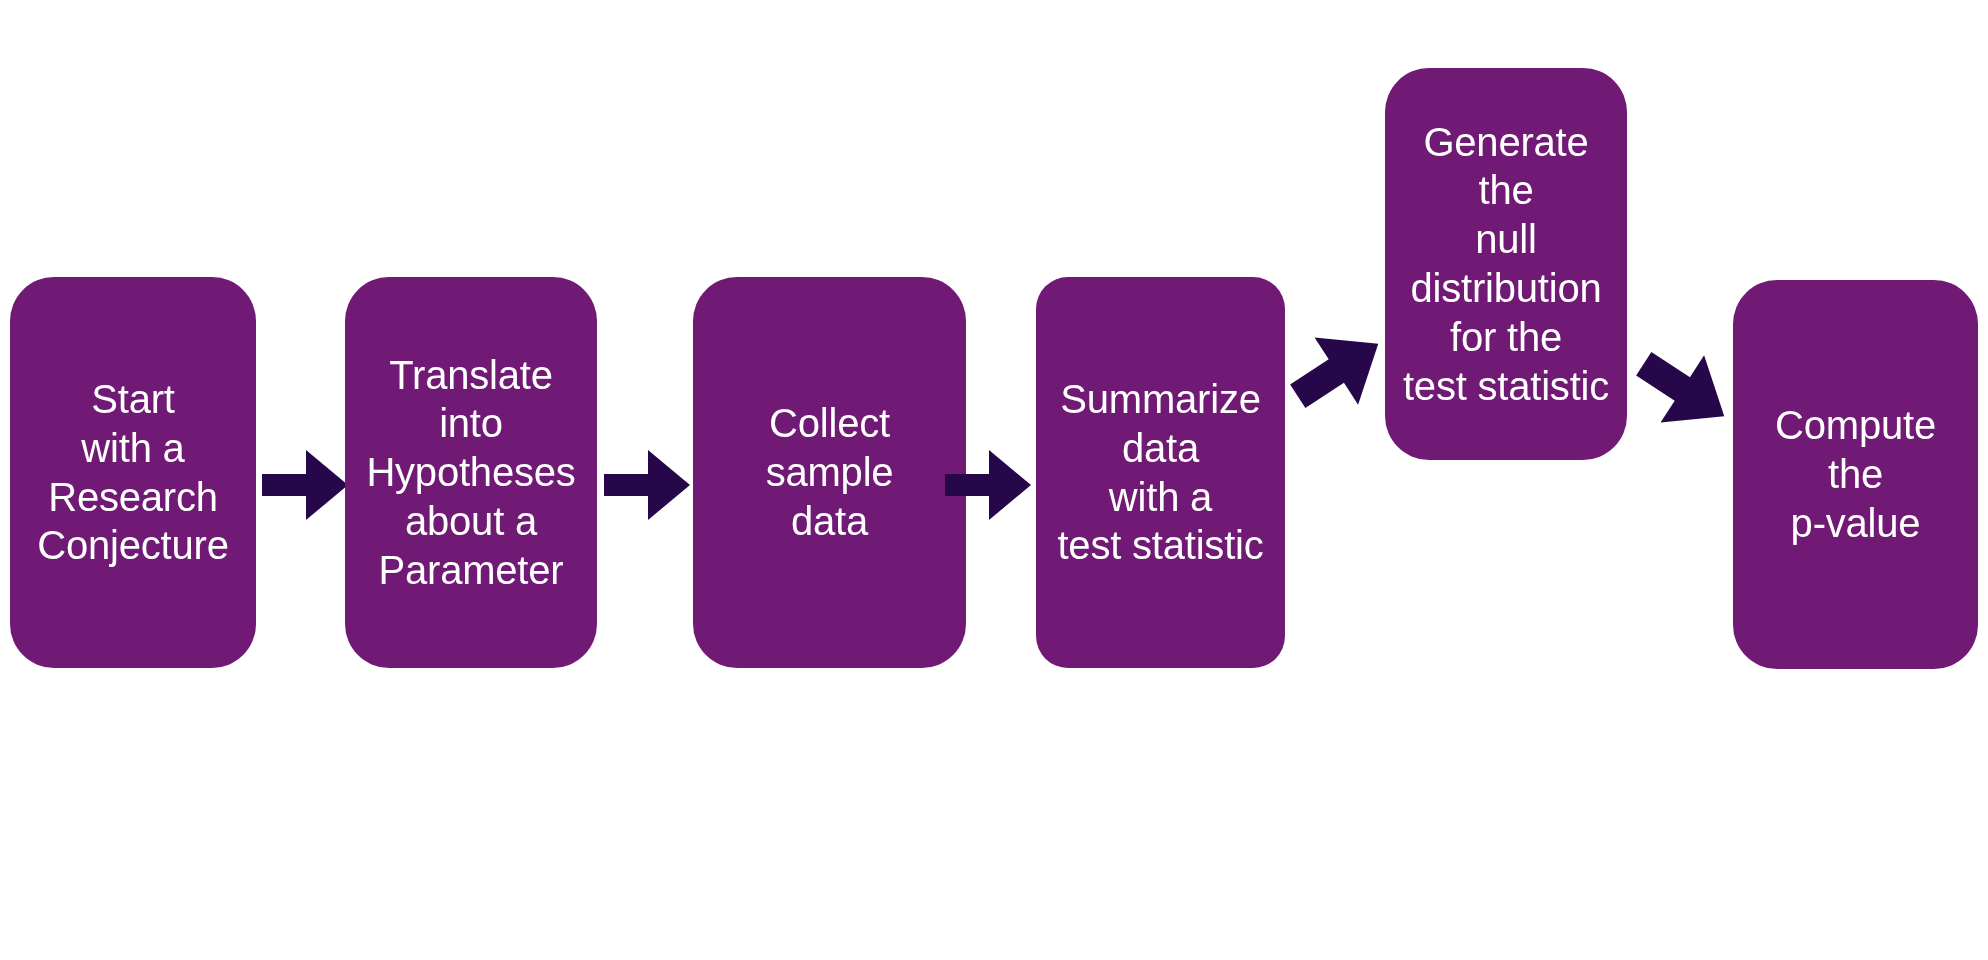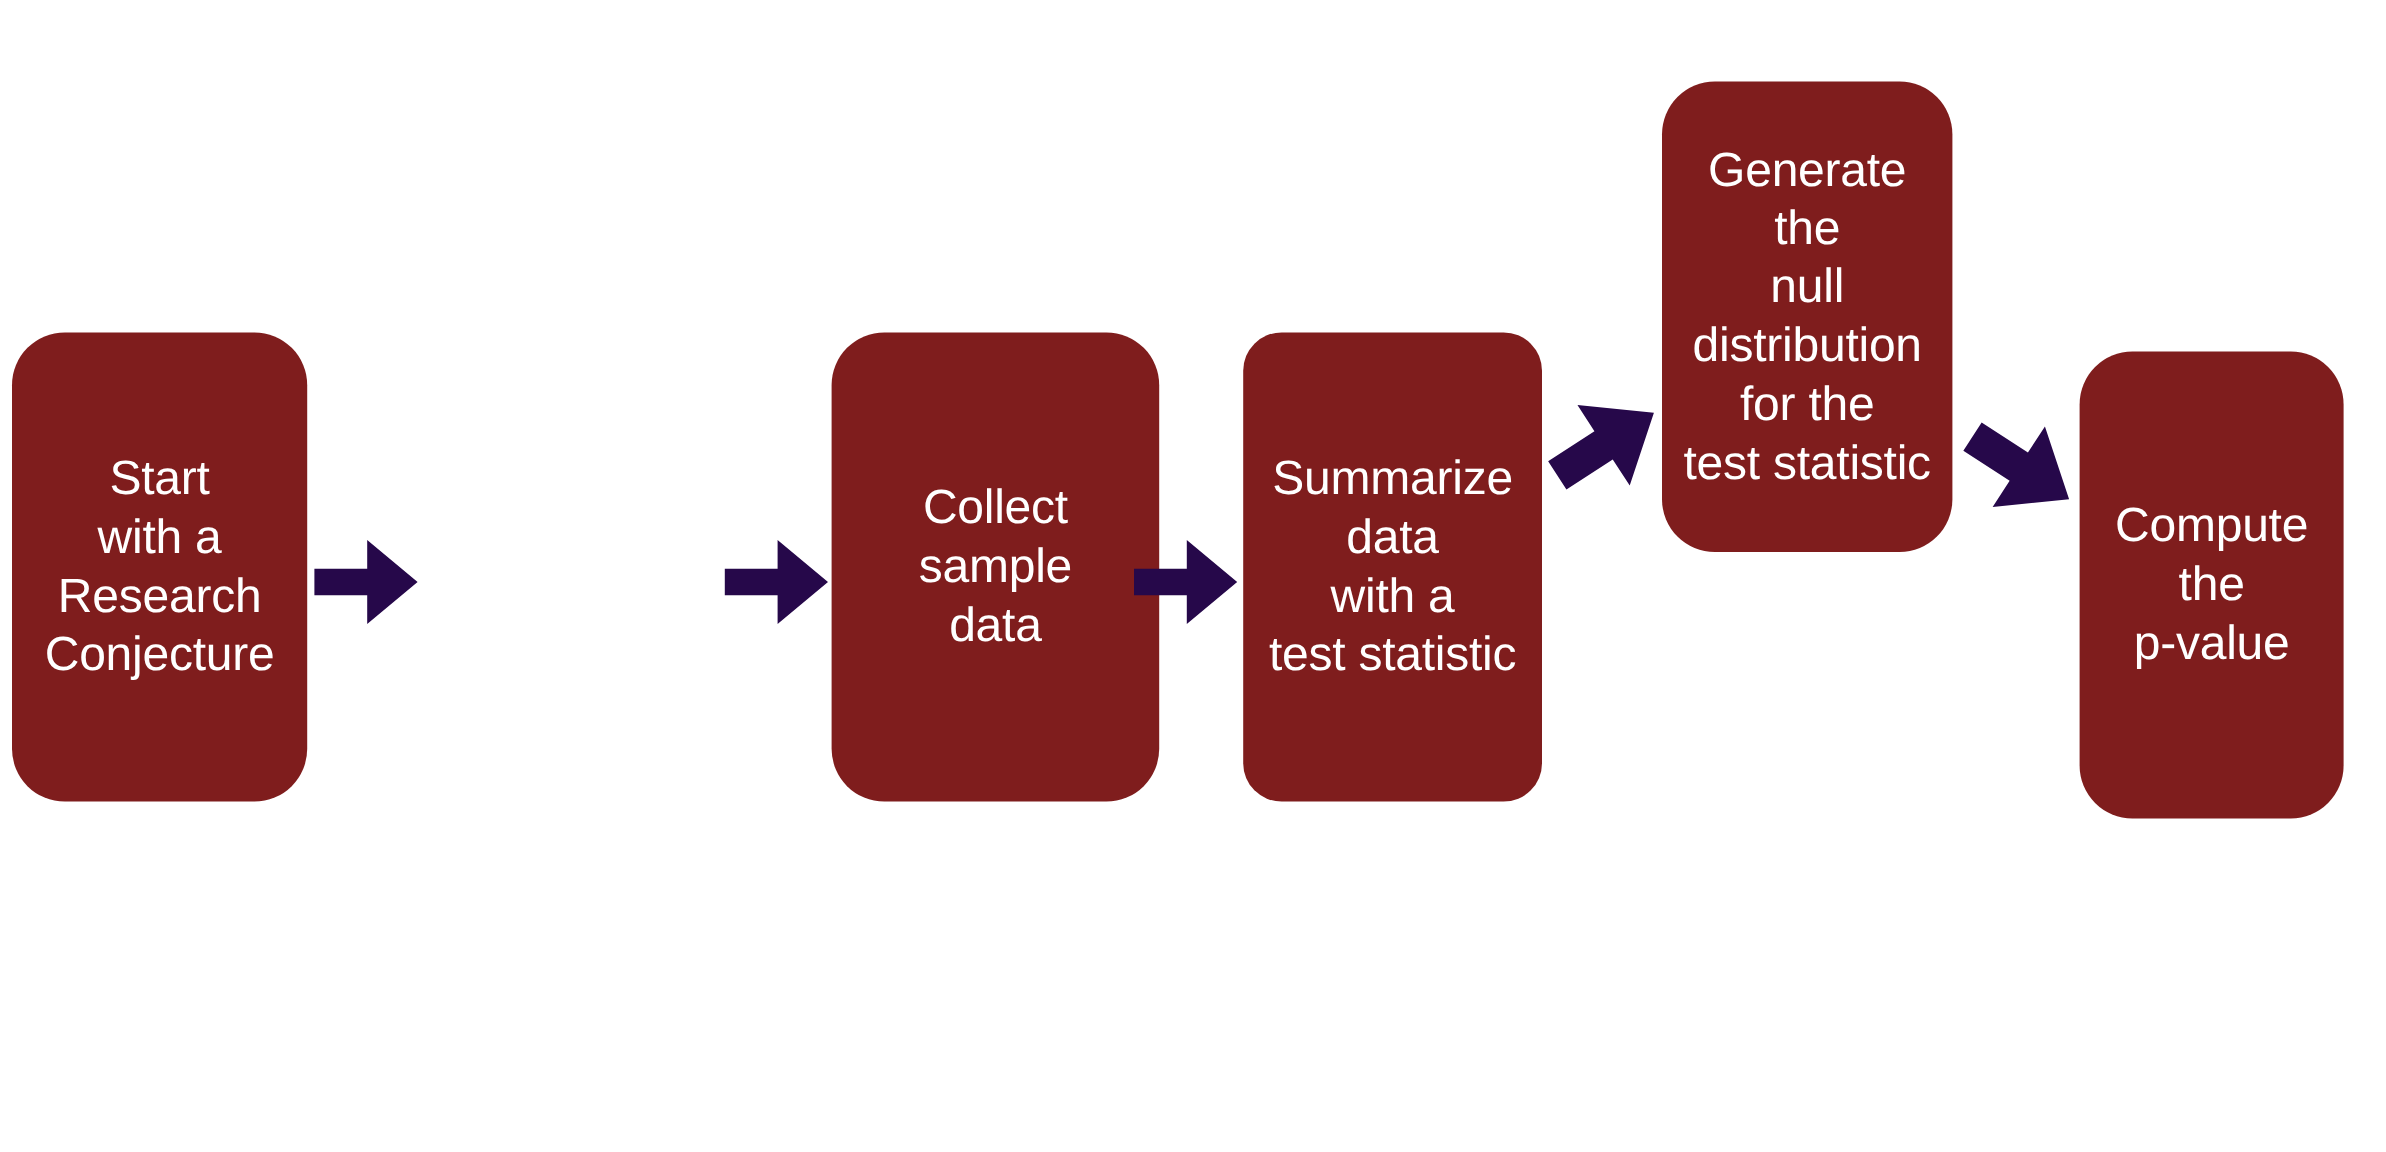--- a/index.html
+++ b/index.html
@@ -20,21 +20,21 @@
     position: relative;
     width: 1988px;
     height: 960px;
     background: #ffffff;
   }
 
   
   .step-box {
     position: absolute;
     box-sizing: border-box;
-    background: #7f1d1d;
+    background: #701a75;
     border-radius: 44px;
     display: flex;
     align-items: center;
     justify-content: center;
     text-align: center;
     color: #ffffff;
     font-size: 40px;
     line-height: 1.22;
     font-weight: 500;
     letter-spacing: -0.2px;
@@ -46,21 +46,21 @@
     white-space: pre-line;
     width: 100%;
   }
 
   
   #step-1 { left: 10px;   top: 277px; width: 246px; height: 391px; }
   #step-2 { left: 345px;  top: 277px; width: 252px; height: 391px; }
   #step-3 { left: 693px;  top: 277px; width: 273px; height: 391px; }
   #step-4 { left: 1036px; top: 277px; width: 249px; height: 391px; border-radius: 32px; }
   #step-5 { left: 1385px; top: 68px;  width: 242px; height: 392px; }
-  #step-6 { left: 1733px; top: 280px; width: 220px; height: 389px; margin-top: 13px; }
+  #step-6 { left: 1733px; top: 280px; width: 245px; height: 389px; }
 
   
   .arrow {
     position: absolute;
   }
   .arrow svg {
     display: block;
     overflow: visible;
   }
   #arrow-1 { left: 262px;  top: 444px; width: 86px;  height: 82px; }
@@ -80,20 +80,27 @@
 Research
 Conjecture</span>
   </div>
 
   <div class="arrow" id="arrow-1">
     <svg viewBox="0 0 86 82" width="86" height="82" aria-hidden="true">
       <polygon points="0,30 44,30 44,6 86,41 44,76 44,52 0,52" fill="#26084A"></polygon>
     </svg>
   </div>
 
+  <div class="step-box" id="step-2">
+    <span class="step-label">Translate
+into
+Hypotheses
+about a
+Parameter</span>
+  </div>
 
   <div class="arrow" id="arrow-2">
     <svg viewBox="0 0 86 82" width="86" height="82" aria-hidden="true">
       <polygon points="0,30 44,30 44,6 86,41 44,76 44,52 0,52" fill="#26084A"></polygon>
     </svg>
   </div>
 
   <div class="step-box" id="step-3">
     <span class="step-label">Collect
 sample

